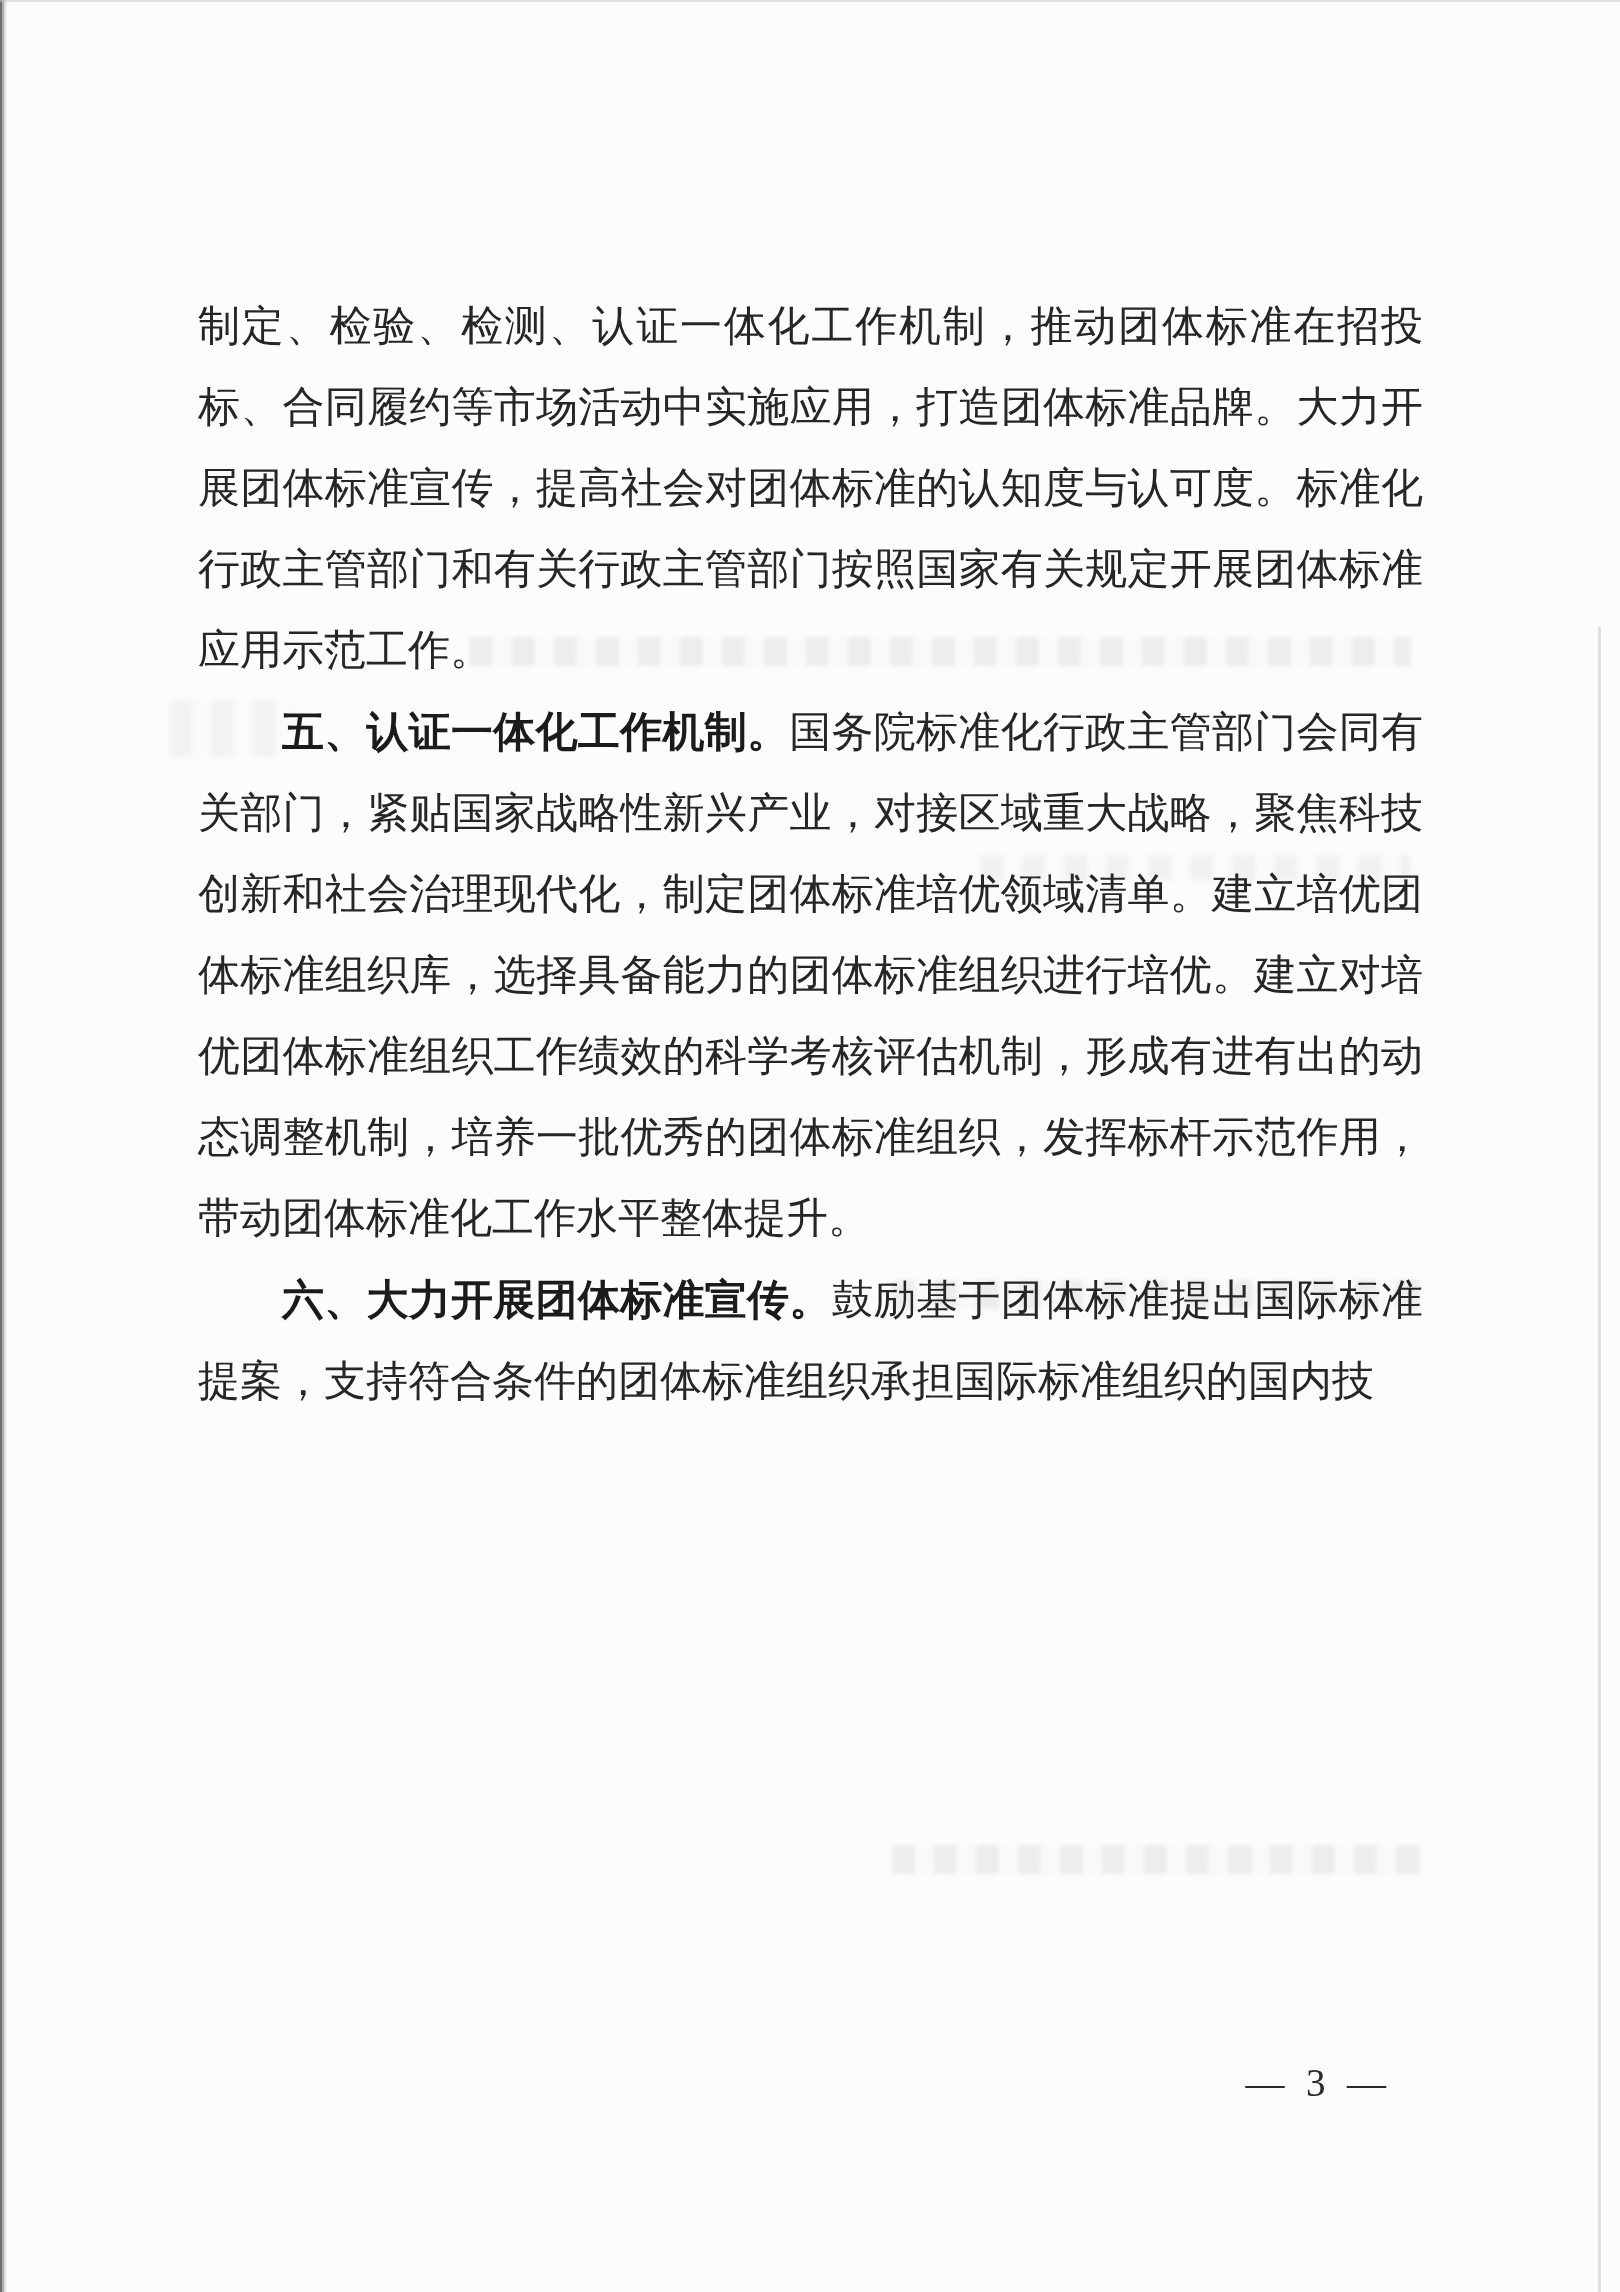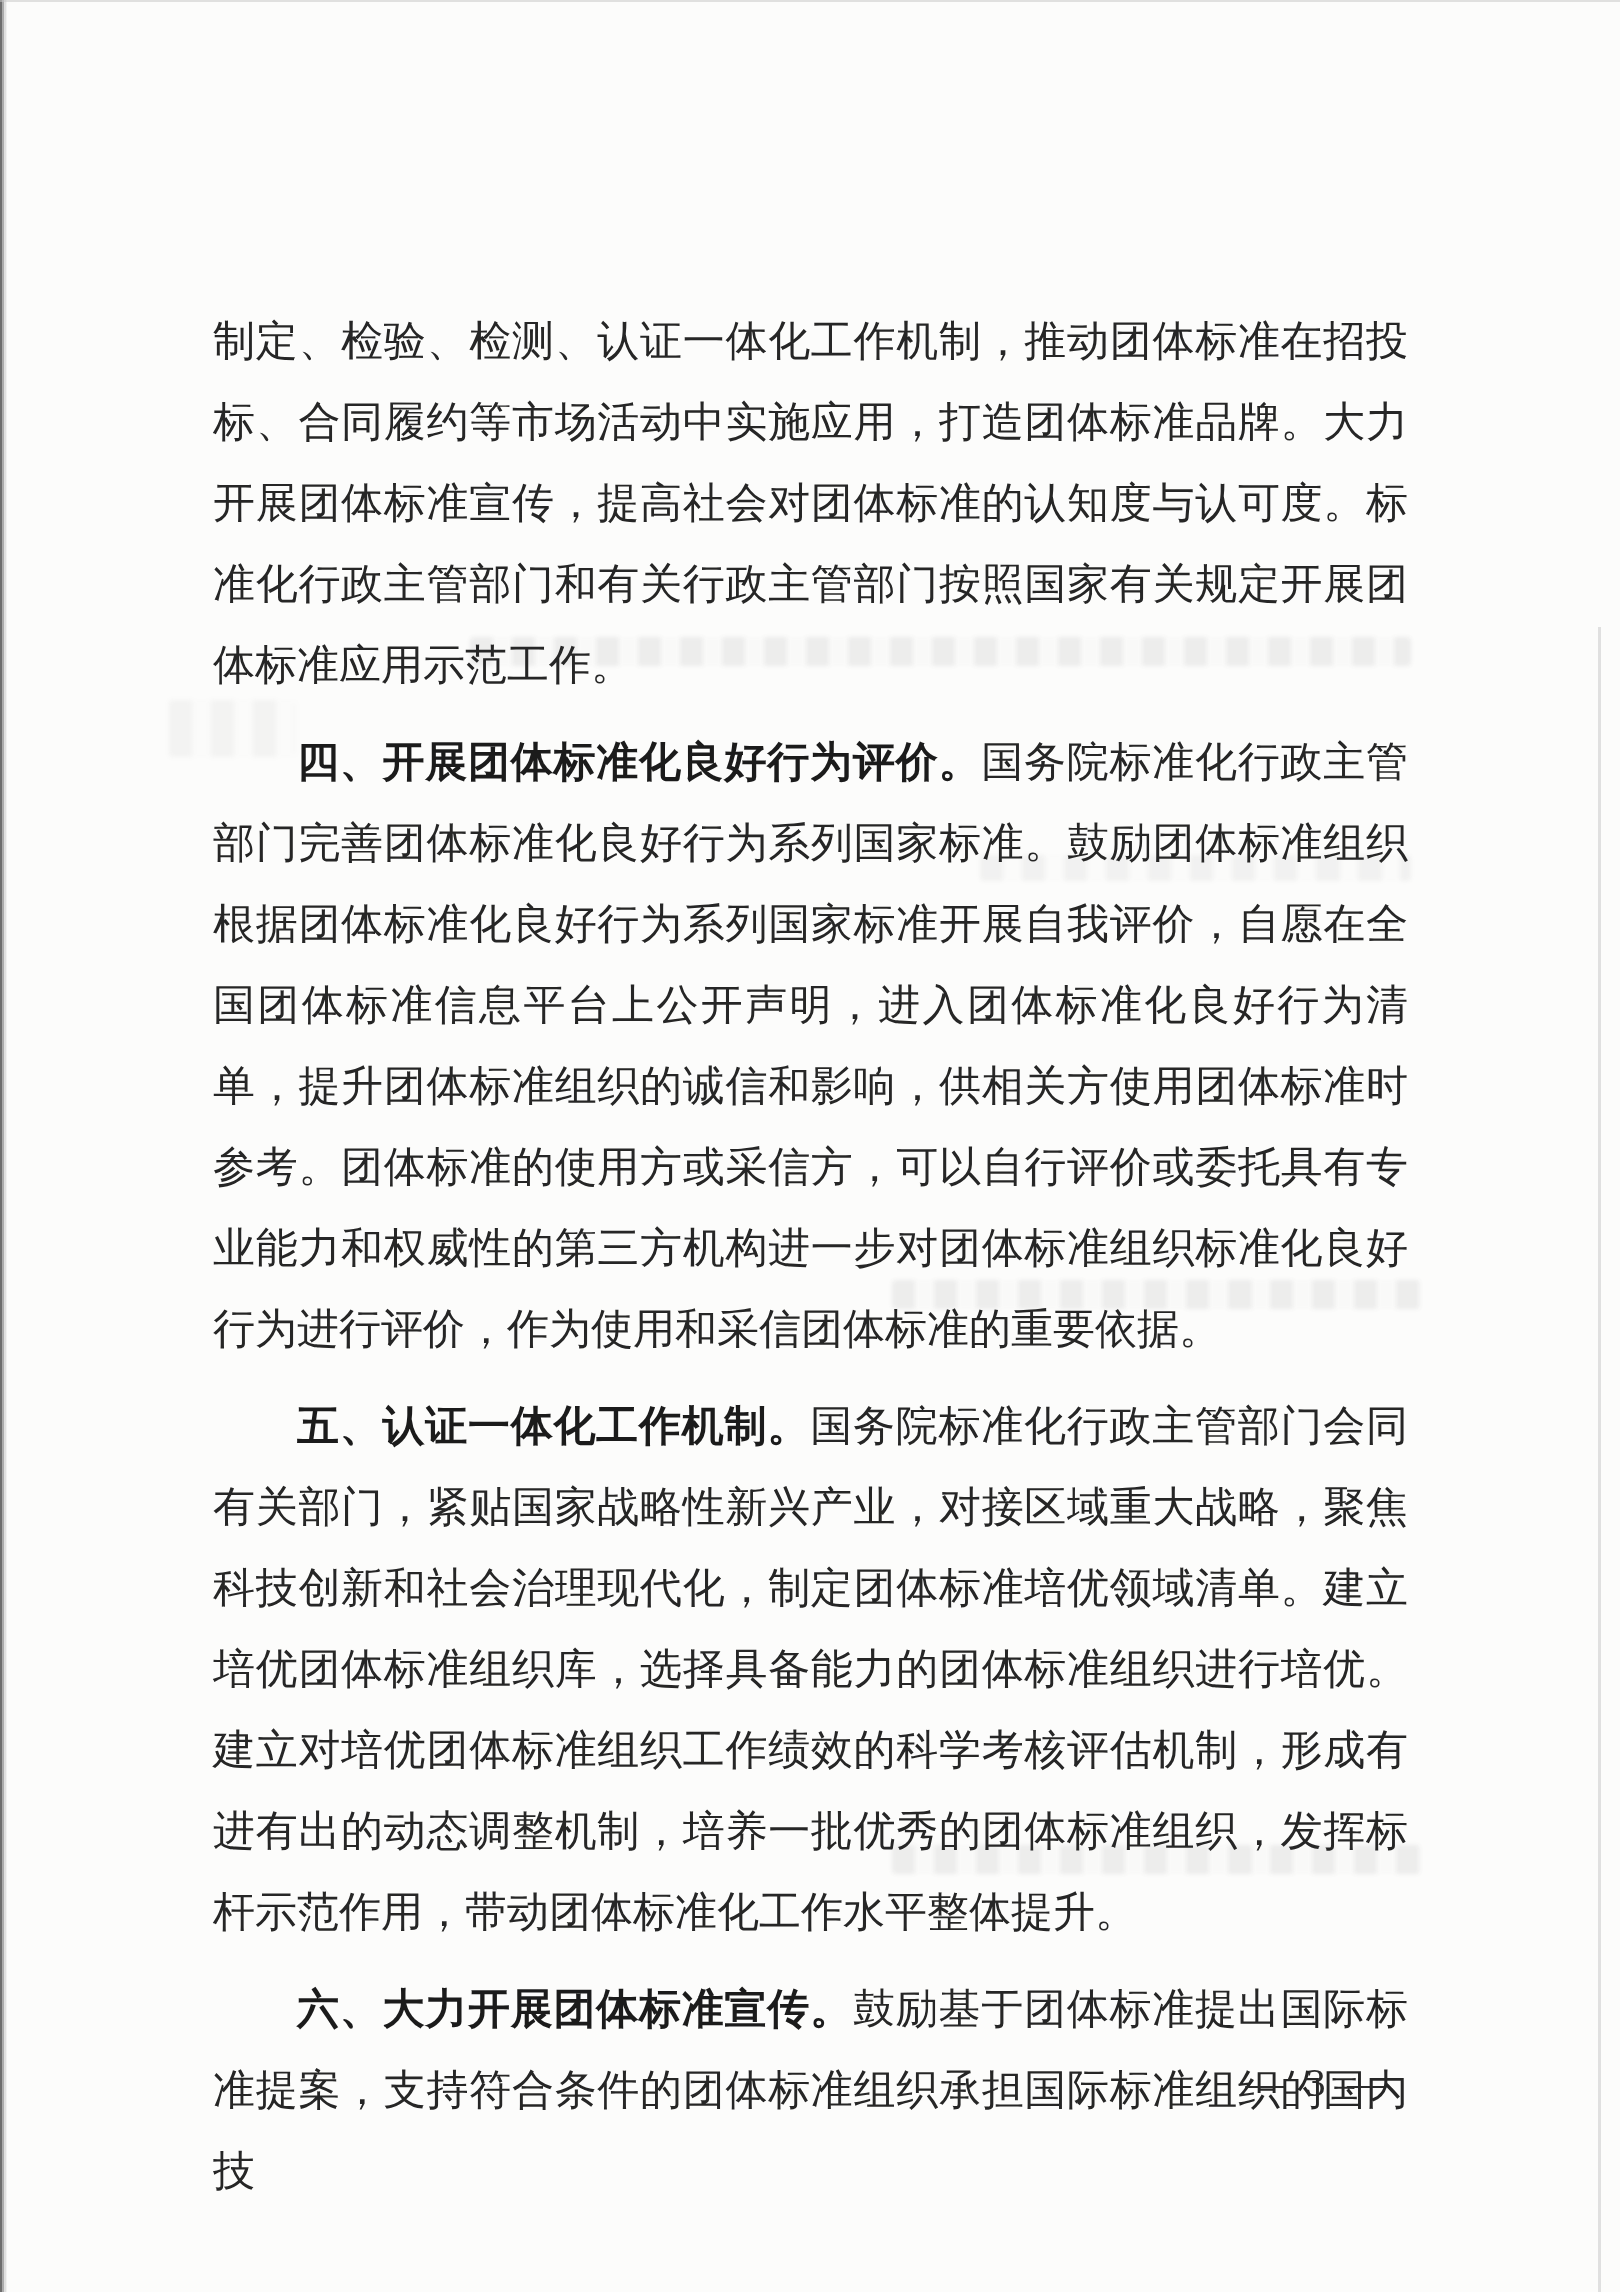--- a/index.html
+++ b/index.html
@@ -57,21 +57,21 @@
   .body-text {
     position: absolute;
     left: 198px;
     top: 285px;
     width: 1225px;
     font-size: 42px;
     line-height: 81px;
     color: #262626;
     text-align: justify;
   }
-  .para { margin: 15px; }
+  .para { margin: 0; }
   .para.indented { text-indent: 84px; }
   .lead {
     font-weight: 700;
     font-family: "Liberation Sans", "DejaVu Sans", sans-serif;
     color: #1b1b1b;
   }
   .page-number {
     position: absolute;
     top: 2060px;
     right: 228px;
@@ -93,21 +93,20 @@
   <div class="ghost g1"></div>
   <div class="ghost g2"></div>
   <div class="ghost g3"></div>
   <div class="ghost g4"></div>
   <div class="ghost g5"></div>
 
   <main class="body-text">
 
     <p class="para"><span class="lead"></span><span>制定、检验、检测、认证一体化工作机制，推动团体标准在招投标、合同履约等市场活动中实施应用，打造团体标准品牌。大力开展团体标准宣传，提高社会对团体标准的认知度与认可度。标准化行政主管部门和有关行政主管部门按照国家有关规定开展团体标准应用示范工作。</span></p>
 
-    <p class="para indented"><span class="lead">四、开展团体标准化良好行为评价。</span><span>国务院标准化行政主管部门完善团体标准化良好行为系列国家标准。鼓励团体标准组织根据团体标准化良好行为系列国家标准开展自我评价，自愿在全国团体标准信息平台上公开声明，进入团体标准化良好行为清单，提升团体标准组织的诚信和影响，供相关方使用团体标准时参考。团体标准的使用方或采信方，可以自行评价或委托具有专业能力和权威性的第三方机构进一步对团体标准组织标准化良好行为进行评价，作为使用和采信团体标准的重要依据。</span></p>
 
     <p class="para indented"><span class="lead">五、认证一体化工作机制。</span><span>国务院标准化行政主管部门会同有关部门，紧贴国家战略性新兴产业，对接区域重大战略，聚焦科技创新和社会治理现代化，制定团体标准培优领域清单。建立培优团体标准组织库，选择具备能力的团体标准组织进行培优。建立对培优团体标准组织工作绩效的科学考核评估机制，形成有进有出的动态调整机制，培养一批优秀的团体标准组织，发挥标杆示范作用，带动团体标准化工作水平整体提升。</span></p>
 
     <p class="para indented"><span class="lead">六、大力开展团体标准宣传。</span><span>鼓励基于团体标准提出国际标准提案，支持符合条件的团体标准组织承担国际标准组织的国内技</span></p>
 
   </main>
 
   <div class="page-number">— 3 —</div>
 
 </div>

